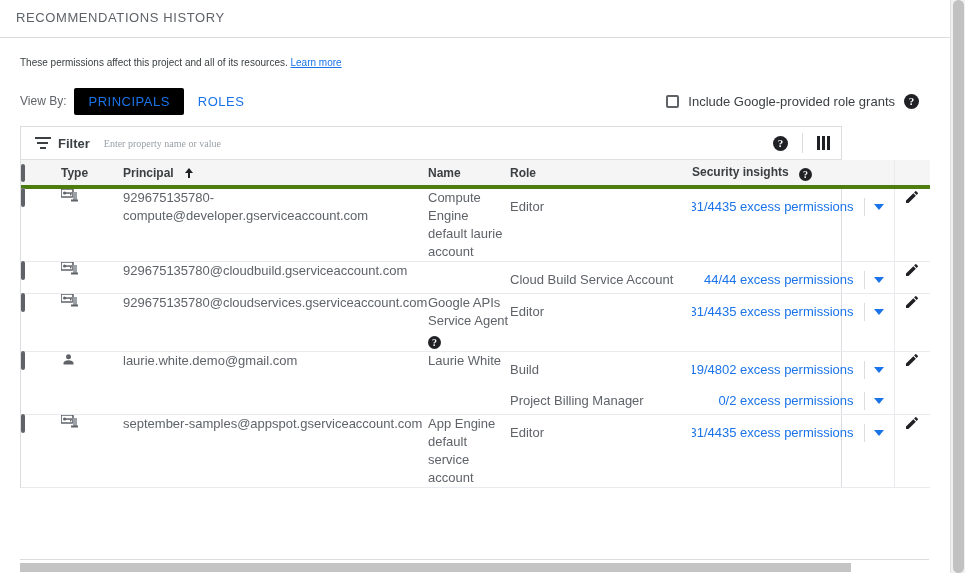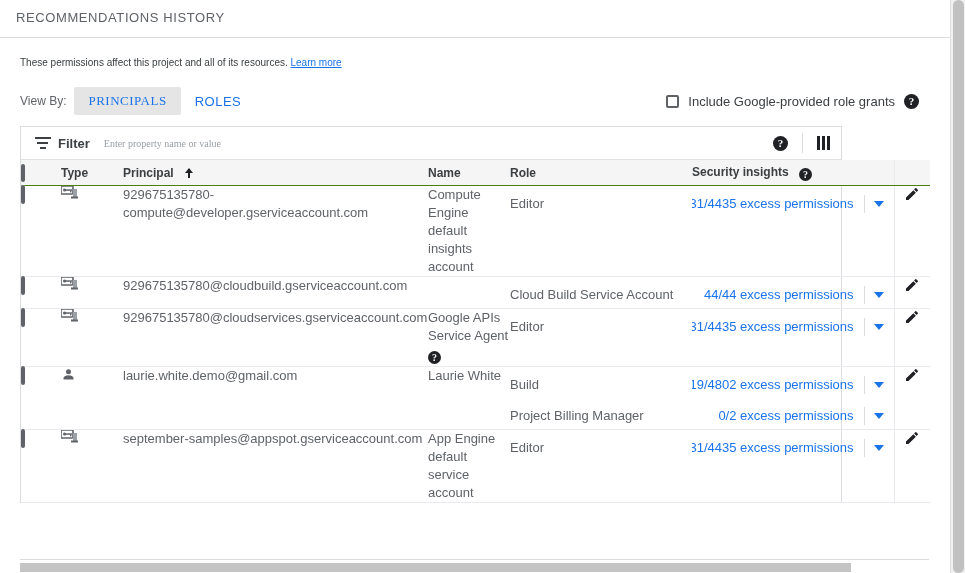--- a/index.html
+++ b/index.html
@@ -72,22 +72,21 @@
   .seg {
     font-size: 13px;
     font-weight: 500;
     letter-spacing: .5px;
     color: #1a73e8;
     padding: 6px 14px;
     border-radius: 2px;
     cursor: pointer;
   }
   .seg.selected {
-    background: #e5e5e5;
-    font-family: Liberation Serif, serif;
+    background: #000000;
   }
 
   .spacer { flex: 1 1 auto; }
 
   .include-wrap {
     display: flex;
     align-items: center;
     gap: 9px;
     margin-right: 26px;
   }
@@ -203,21 +202,21 @@
     table-layout: fixed;
   }
   table.perm th {
     background: #f5f5f5;
     font-size: 12px;
     font-weight: 500;
     color: #3c4043;
     text-align: left;
     height: 25px;
     padding: 0;
-    border-bottom: 1px solid #4d7c0f;
+    border-bottom: 4px solid #4d7c0f;
     vertical-align: middle;
     font-weight: 700;
   }
   table.perm td {
     font-size: 13px;
     color: #5f6368;
     vertical-align: top;
     padding: 0;
     border-bottom: 1px solid #e8eaed;
     line-height: 18px;
@@ -429,21 +428,21 @@
               <rect x="0" y="0" width="12" height="8" rx="1" fill="none" stroke="#5f6368" stroke-width="1.6"></rect>
               <circle cx="3.6" cy="4" r="1.6" fill="#5f6368"></circle>
               <rect x="5" y="3.3" width="6" height="1.5" fill="#5f6368"></rect>
               <rect x="9" y="4.6" width="1.4" height="1.8" fill="#5f6368"></rect>
               <rect x="12" y="3" width="4" height="8" fill="#9aa0a6"></rect>
               <rect x="10" y="10.5" width="7" height="2" fill="#5f6368"></rect>
             </svg>
           </span>
         </td>
         <td class="c-prin">929675135780-compute@developer.gserviceaccount.com</td>
-        <td class="c-name">Compute Engine default insights account</td>
+        <td class="c-name">Compute Engine default laurie account</td>
         <td class="c-role">
           <div class="role-line">Editor</div>
         </td>
         <td class="c-sec">
           <div class="sec-line">
             <span class="sec-link">4431/4435 excess permissions</span>
             <span class="sec-div"></span>
             <span class="caret"></span>
           </div>
         </td>

